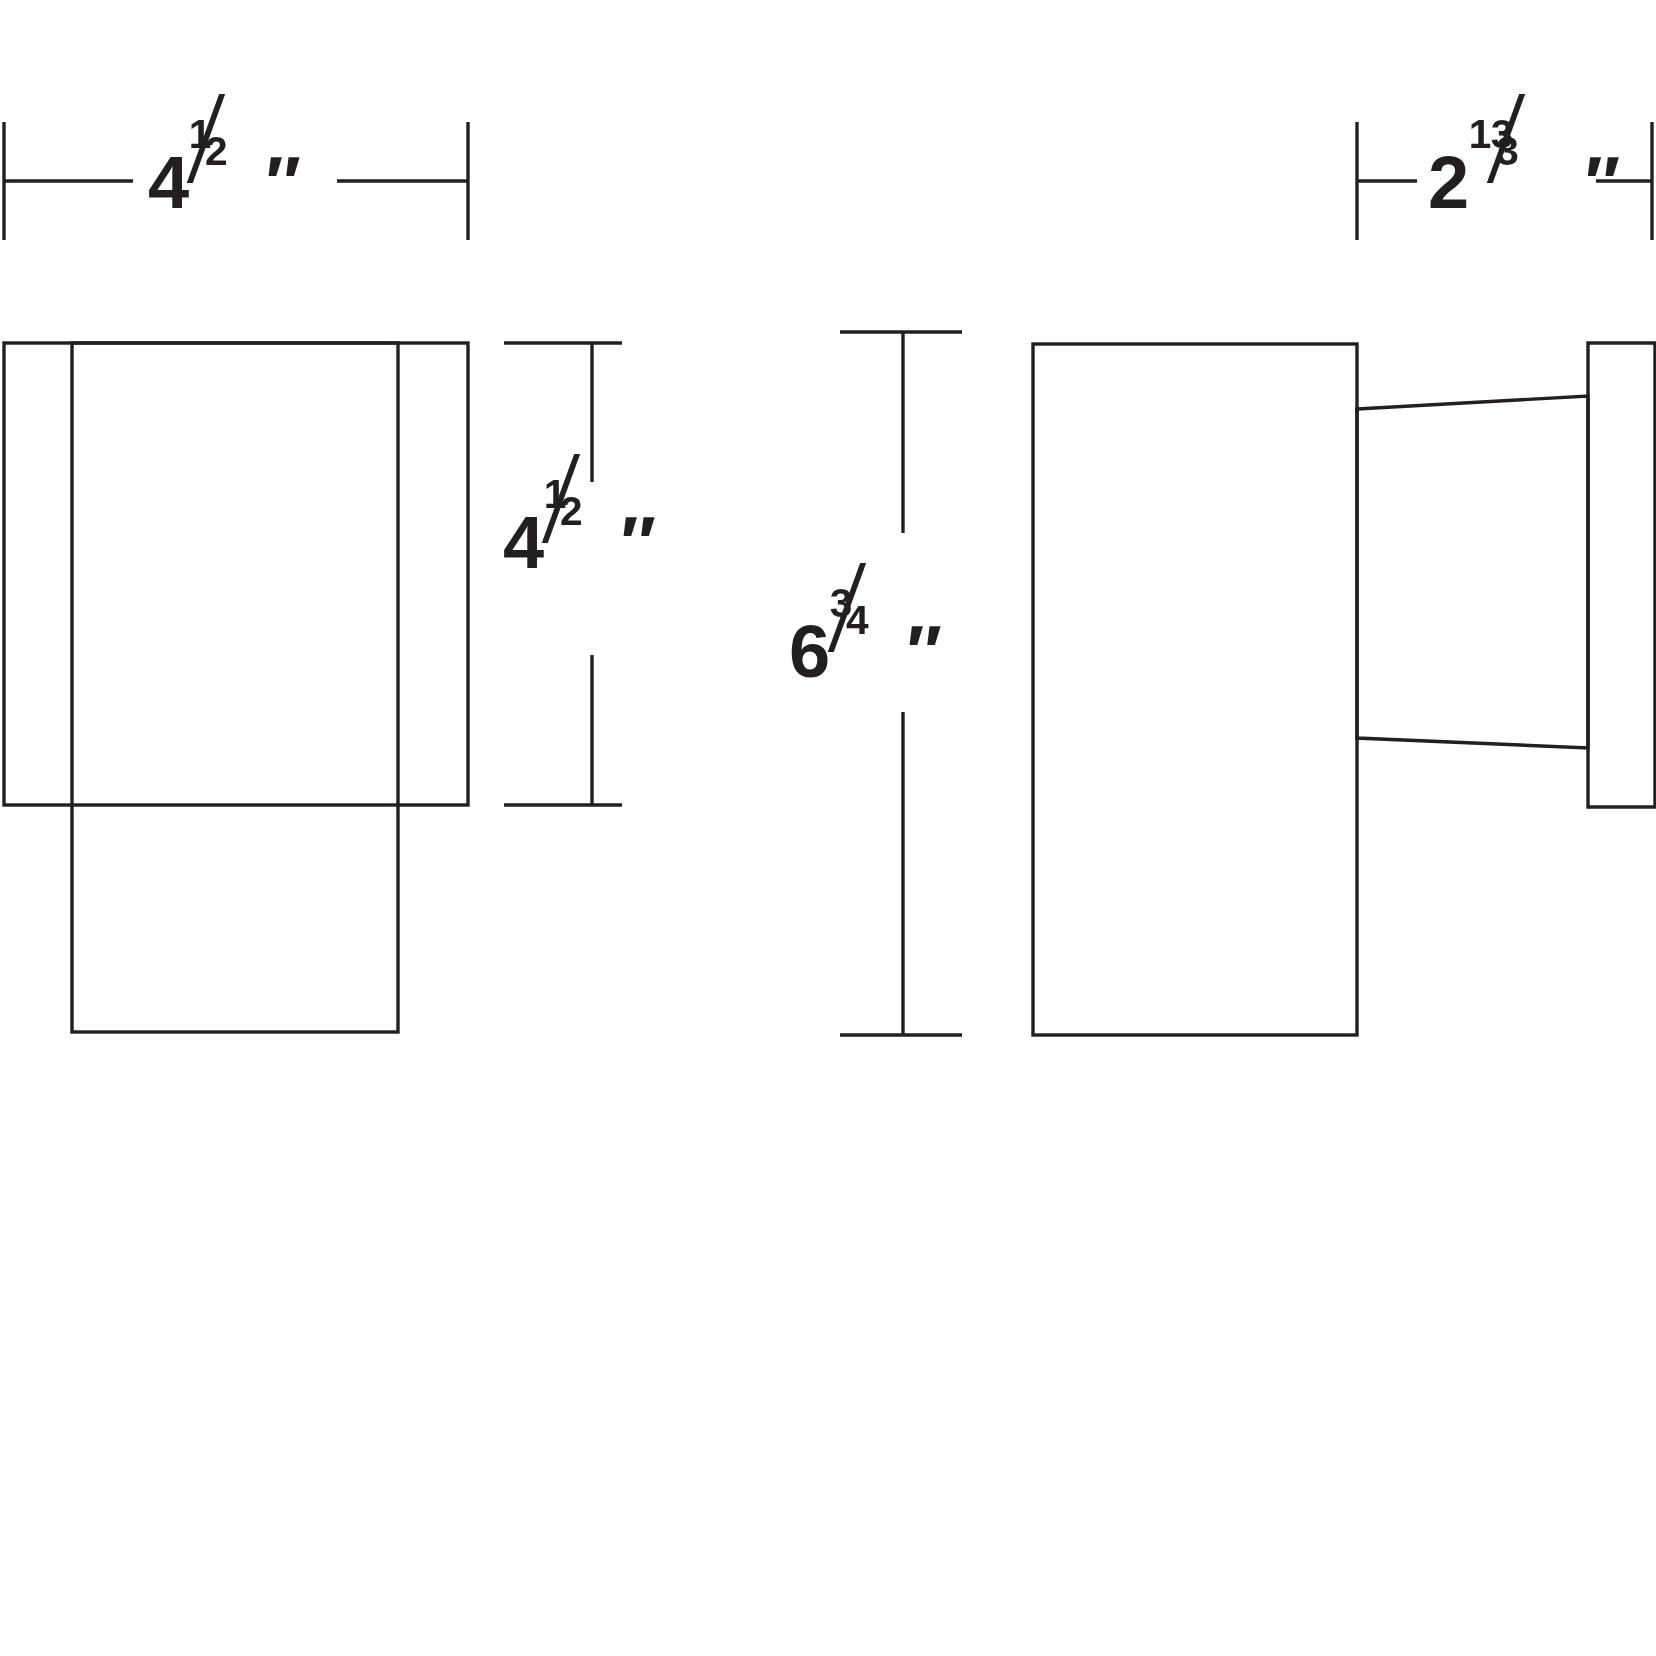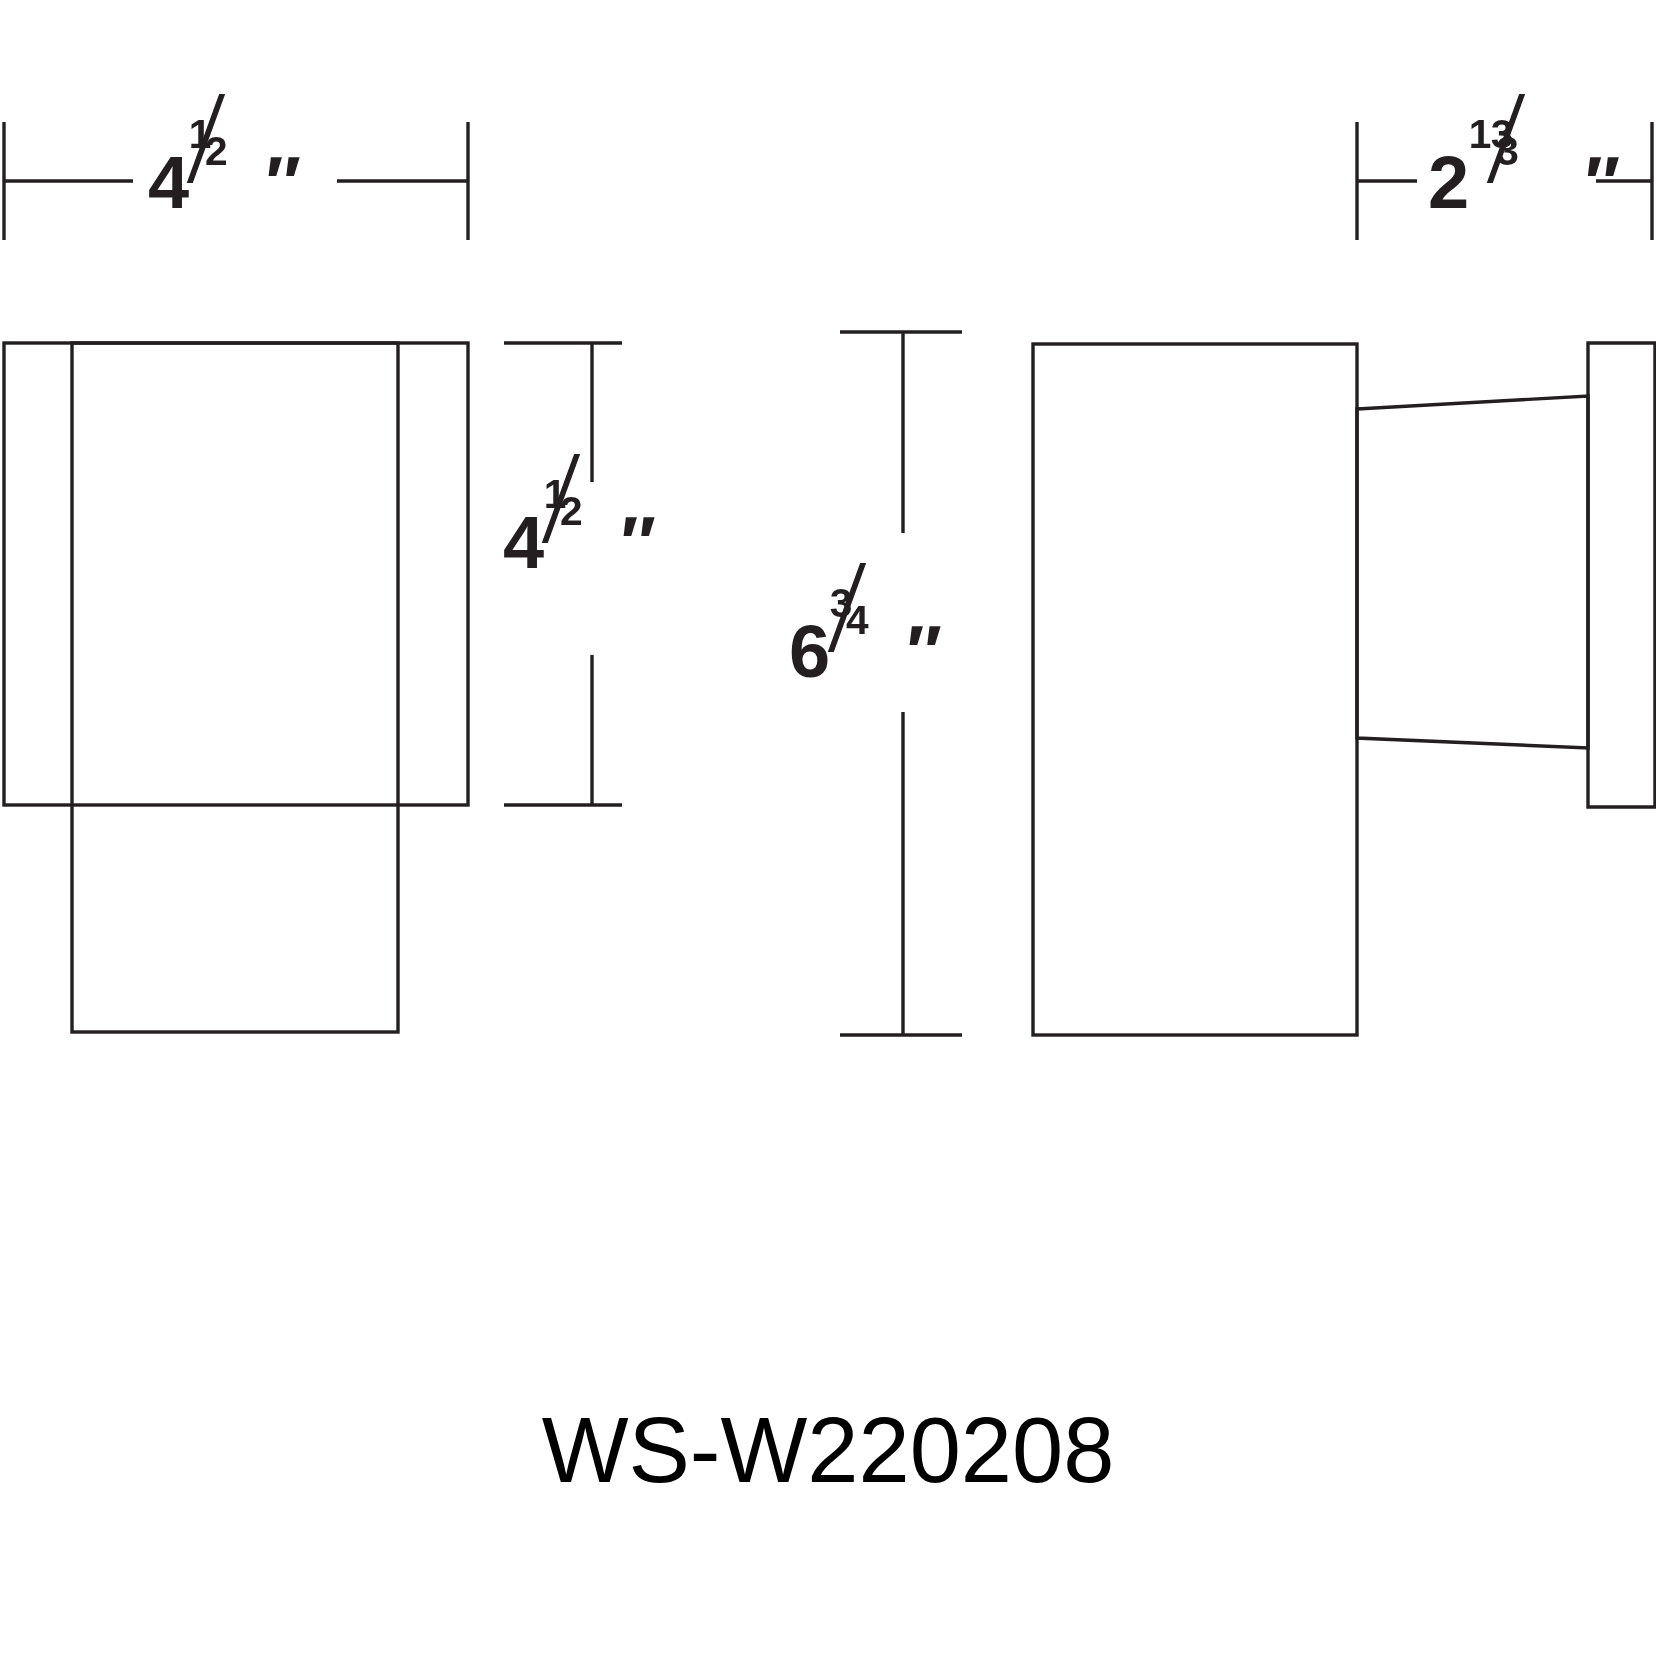--- a/index.html
+++ b/index.html
@@ -162,15 +162,14 @@
   </div>
 
   <div class="dim-text" style="left:789px; top:603px;">
     <span class="whole">6</span><span class="fracbox"><span class="num">3</span><span class="bar"></span><span class="den">4</span></span><span class="inchmark">″</span>
   </div>
 
   <div class="dim-text" style="left:1428px; top:134px;">
     <span class="whole">2</span><span class="fracbox wide"><span class="num">13</span><span class="bar"></span><span class="den">3</span></span><span class="inchmark">″</span>
   </div>
 
-  <div id="part-label">WS-W220208</div>
 
 </div>
 
 </body></html>

